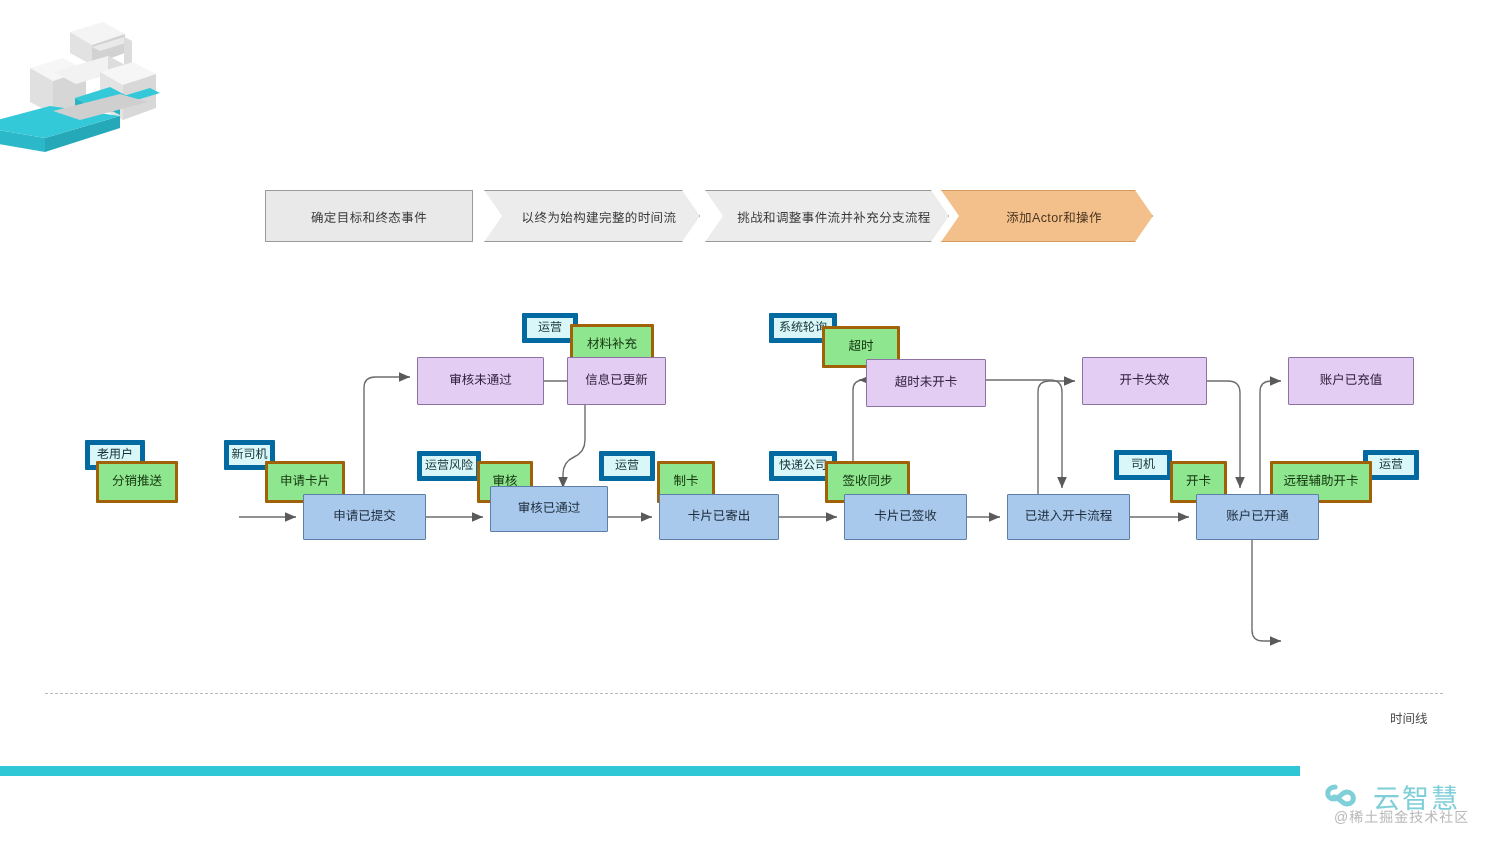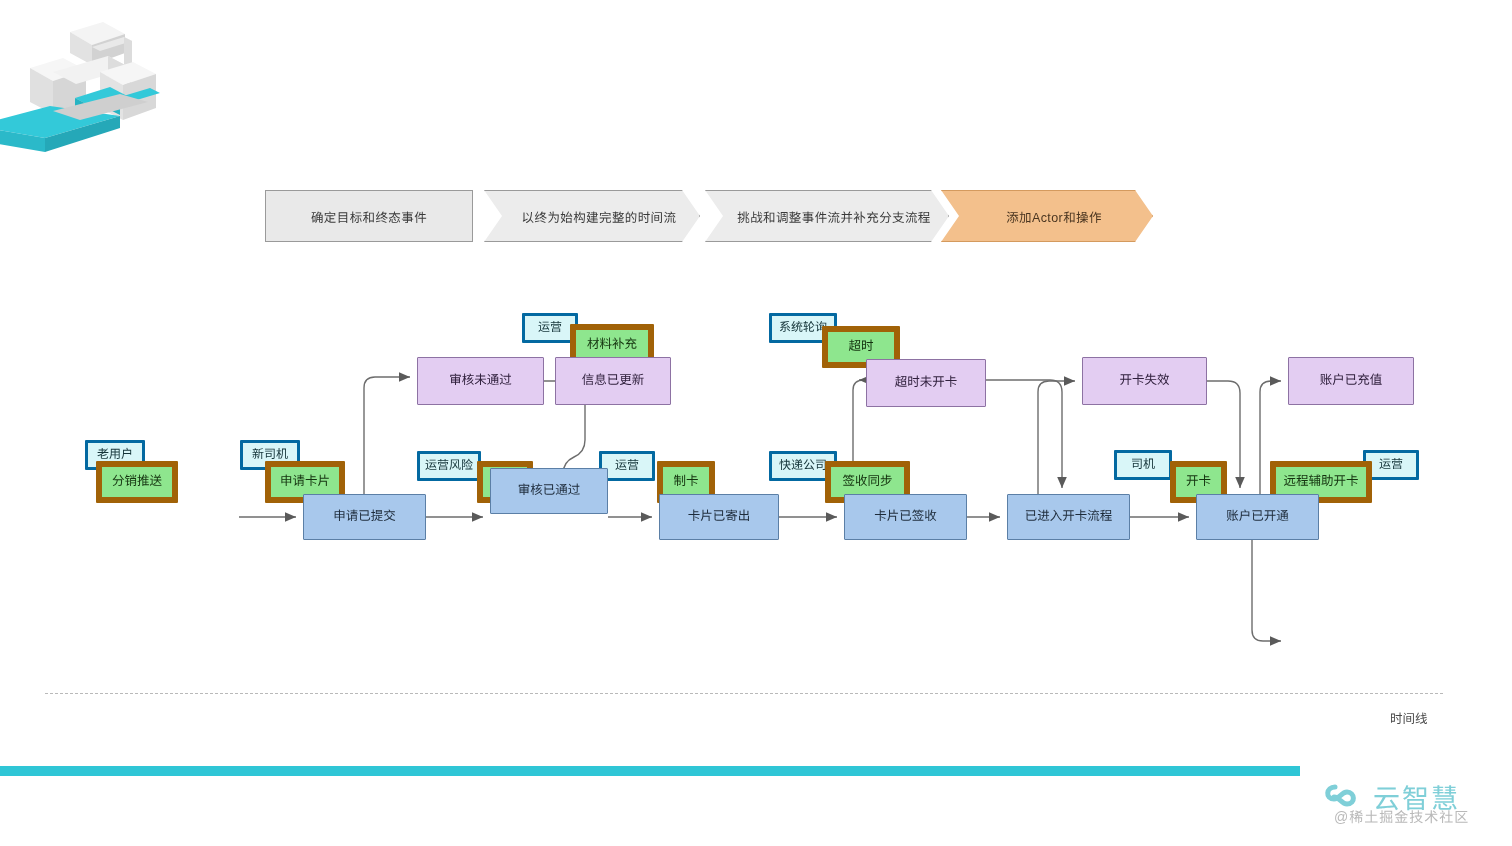--- a/index.html
+++ b/index.html
@@ -40,25 +40,25 @@
   }
   .ev{ 
     background:#a8c8ec;border:1px solid #5b7fa6;color:#1d2b3a;
     height:46px;border-radius:1px;
   }
   .state{ 
     background:#e3cdf2;border:1px solid #8d72a3;color:#30203d;
     height:48px;border-radius:1px;
   }
   .act{ 
-    background:#8ee68e;border:6px solid #a16207;color:#14330f;
+    background:#8ee68e;border:3px solid #a16207;color:#14330f;
     height:42px;border-radius:1px;
   }
   .actor{ 
-    background:#d9f6f8;border:3px solid #0369a1;color:#143338;
+    background:#d9f6f8;border:5px solid #0369a1;color:#143338;
     height:30px;font-size:12px;border-radius:1px;
   }
 
   
   #wires{position:absolute;left:0;top:0;width:1512px;height:846px;pointer-events:none;}
 
   
   .tl-line{
     position:absolute;left:45px;top:693px;width:1398px;height:0;
     border-top:1.5px dashed #b9b9b9;
@@ -164,21 +164,21 @@
 
       <path d="M1260,494 L1260,392 Q1260,381 1271,381 L1281,381"></path>
 
       <path d="M1252,540 L1252,630 Q1252,641 1263,641 L1281,641"></path>
     </g>
   </svg>
 
   <div class="node actor" style="left:52px;top:440px;width:60px;margin-left:33px;">
       <span>老用户</span>
     </div>
-  <div class="node actor" style="left:240px;top:440px;width:60px;">
+  <div class="node actor" style="left:224px;top:440px;width:51px;">
       <span>新司机</span>
     </div>
   <div class="node actor" style="left:417px;top:451px;width:64px;">
       <span>运营风险</span>
     </div>
   <div class="node actor" style="left:522px;top:313px;width:56px;">
       <span>运营</span>
     </div>
   <div class="node actor" style="left:599px;top:451px;width:56px;">
       <span>运营</span>
@@ -220,37 +220,37 @@
   <div class="node act" style="left:1170px;top:461px;width:57px;">
       <span>开卡</span>
     </div>
   <div class="node act" style="left:1270px;top:461px;width:102px;">
       <span>远程辅助开卡</span>
     </div>
 
   <div class="node state" style="left:417px;top:357px;width:127px;">
       <span>审核未通过</span>
     </div>
-  <div class="node state" style="left:555px;top:357px;width:116px;">
+  <div class="node state" style="left:567px;top:357px;width:99px;">
       <span>信息已更新</span>
     </div>
   <div class="node state" style="left:866px;top:359px;width:120px;">
       <span>超时未开卡</span>
     </div>
   <div class="node state" style="left:1082px;top:357px;width:125px;">
       <span>开卡失效</span>
     </div>
   <div class="node state" style="left:1288px;top:357px;width:126px;">
       <span>账户已充值</span>
     </div>
 
   <div class="node ev" style="left:303px;top:494px;width:123px;">
       <span>申请已提交</span>
     </div>
-  <div class="node ev" style="left:490px;top:468px;width:118px;">
+  <div class="node ev" style="left:490px;top:486px;width:118px;">
       <span>审核已通过</span>
     </div>
   <div class="node ev" style="left:659px;top:494px;width:120px;">
       <span>卡片已寄出</span>
     </div>
   <div class="node ev" style="left:844px;top:494px;width:123px;">
       <span>卡片已签收</span>
     </div>
   <div class="node ev" style="left:1007px;top:494px;width:123px;">
       <span>已进入开卡流程</span>

